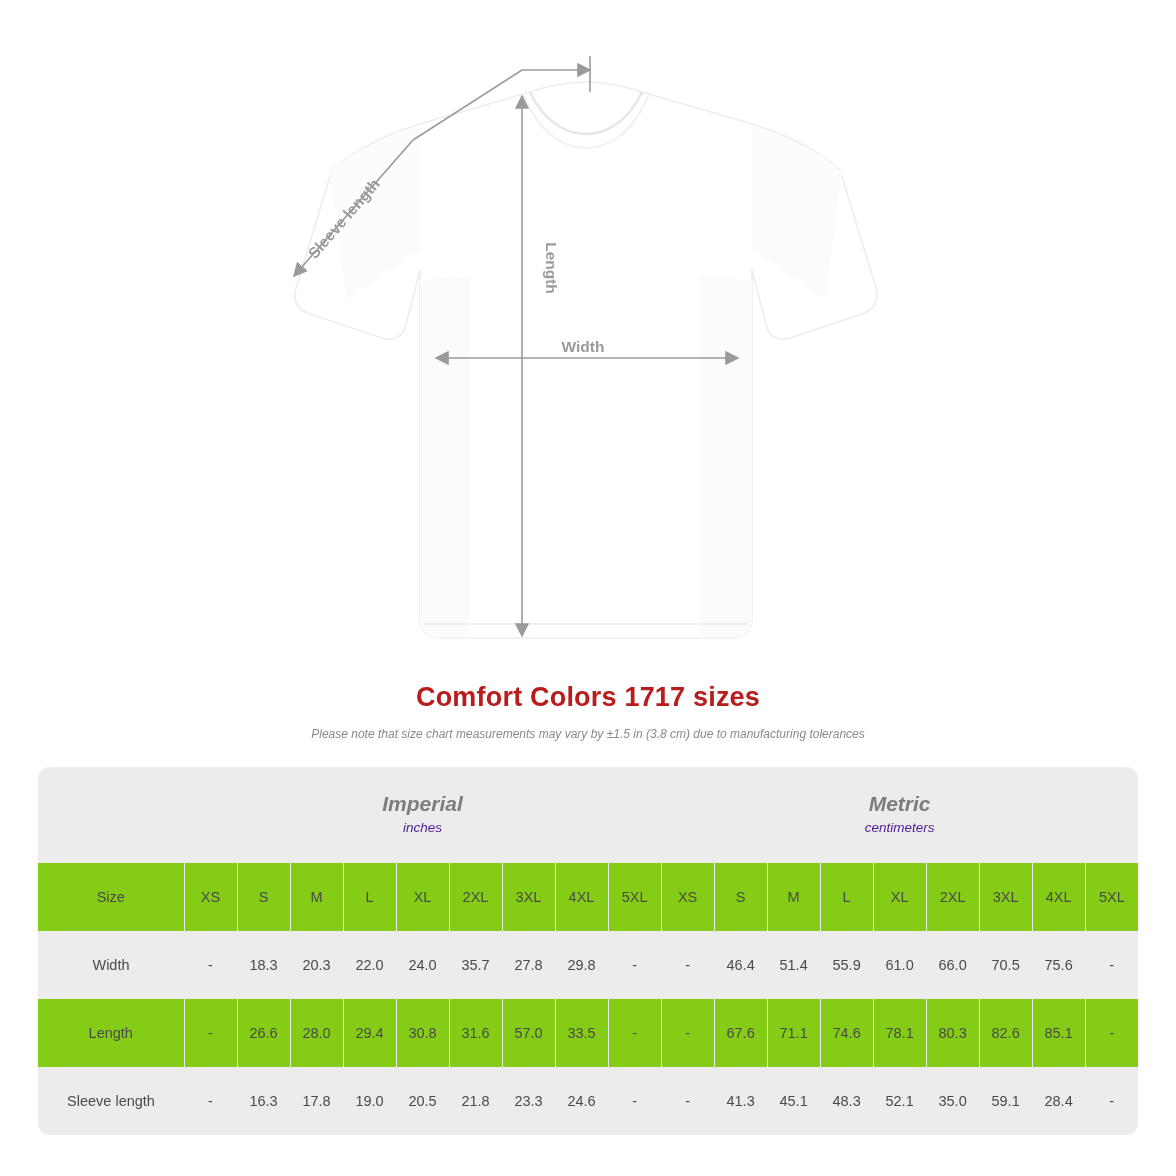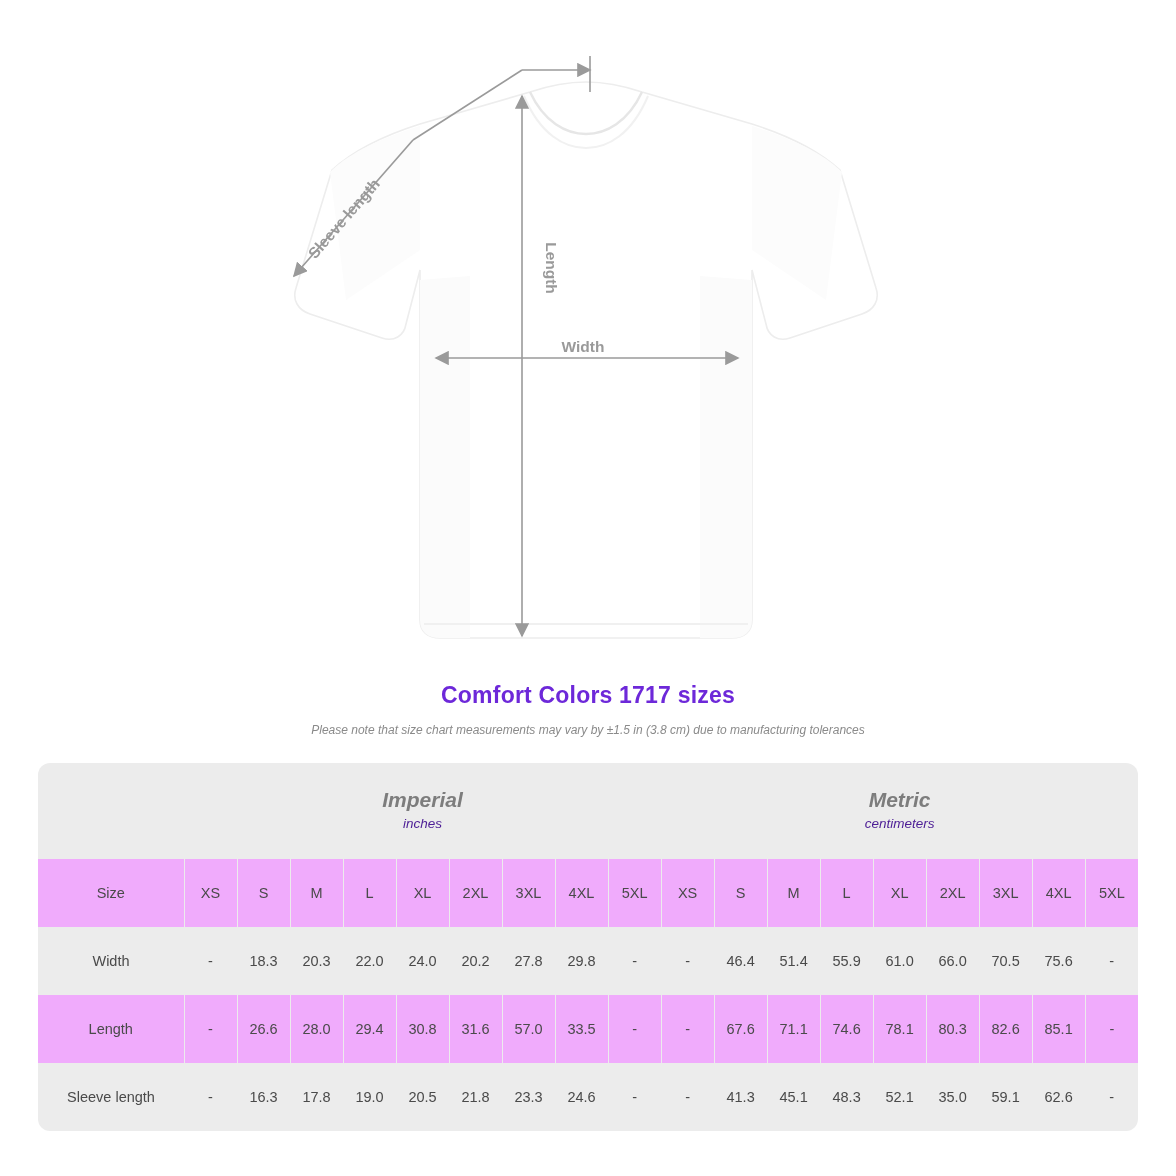--- a/index.html
+++ b/index.html
@@ -28,23 +28,23 @@
   }
   .tee-svg {
     position: absolute;
     left: 0;
     top: 0;
   }
 
   
   .chart-title {
     text-align: center;
-    font-size: 23px;
-    font-weight: bold;
-    color: #6d28d9;
+    font-size: 27px;
+    font-weight: bold;
+    color: #b91c1c;
     margin: 10px 0 0 0;
     letter-spacing: 0.2px;
   }
   .chart-note {
     text-align: center;
     font-size: 12px;
     font-style: italic;
     color: #8a8a8a;
     margin: 14px 0 0 0;
   }
@@ -86,21 +86,21 @@
     color: #7d7d7d;
     line-height: 1.25;
   }
   .unit-sub {
     font-size: 13.5px;
     font-style: italic;
     color: #4c1d95;
     line-height: 1.6;
   }
   .row-shaded td { background: #ececec; }
-  .row-plain  td { background: #f0abfc; }
+  .row-plain  td { background: #84cc16; }
   .head-row td { background: #ececec; }
 
   .size-label {
     font-weight: bold;
     color: #4a4a4a;
     font-size: 15px;
   }
   .row-label {
     font-weight: bold;
     color: #4a4a4a;
@@ -258,21 +258,21 @@
           <td class="colhead cell-sep">5XL</td>
         </tr>
 
         <tr class="row-shaded">
           <td class="row-label">Width</td>
           <td class="cell-sep">-</td>
           <td class="cell-sep">18.3</td>
           <td class="cell-sep">20.3</td>
           <td class="cell-sep">22.0</td>
           <td class="cell-sep">24.0</td>
-          <td class="cell-sep">20.2</td>
+          <td class="cell-sep">35.7</td>
           <td class="cell-sep">27.8</td>
           <td class="cell-sep">29.8</td>
           <td class="cell-sep">-</td>
           <td class="cell-sep">-</td>
           <td class="cell-sep">46.4</td>
           <td class="cell-sep">51.4</td>
           <td class="cell-sep">55.9</td>
           <td class="cell-sep">61.0</td>
           <td class="cell-sep">66.0</td>
           <td class="cell-sep">70.5</td>
@@ -313,20 +313,20 @@
           <td class="cell-sep">23.3</td>
           <td class="cell-sep">24.6</td>
           <td class="cell-sep">-</td>
           <td class="cell-sep">-</td>
           <td class="cell-sep">41.3</td>
           <td class="cell-sep">45.1</td>
           <td class="cell-sep">48.3</td>
           <td class="cell-sep">52.1</td>
           <td class="cell-sep">35.0</td>
           <td class="cell-sep">59.1</td>
-          <td class="cell-sep">62.6</td>
+          <td class="cell-sep">28.4</td>
           <td class="cell-sep">-</td>
         </tr>
       </tbody>
     </table>
   </div>
 
 </div>
 
 </body></html>

